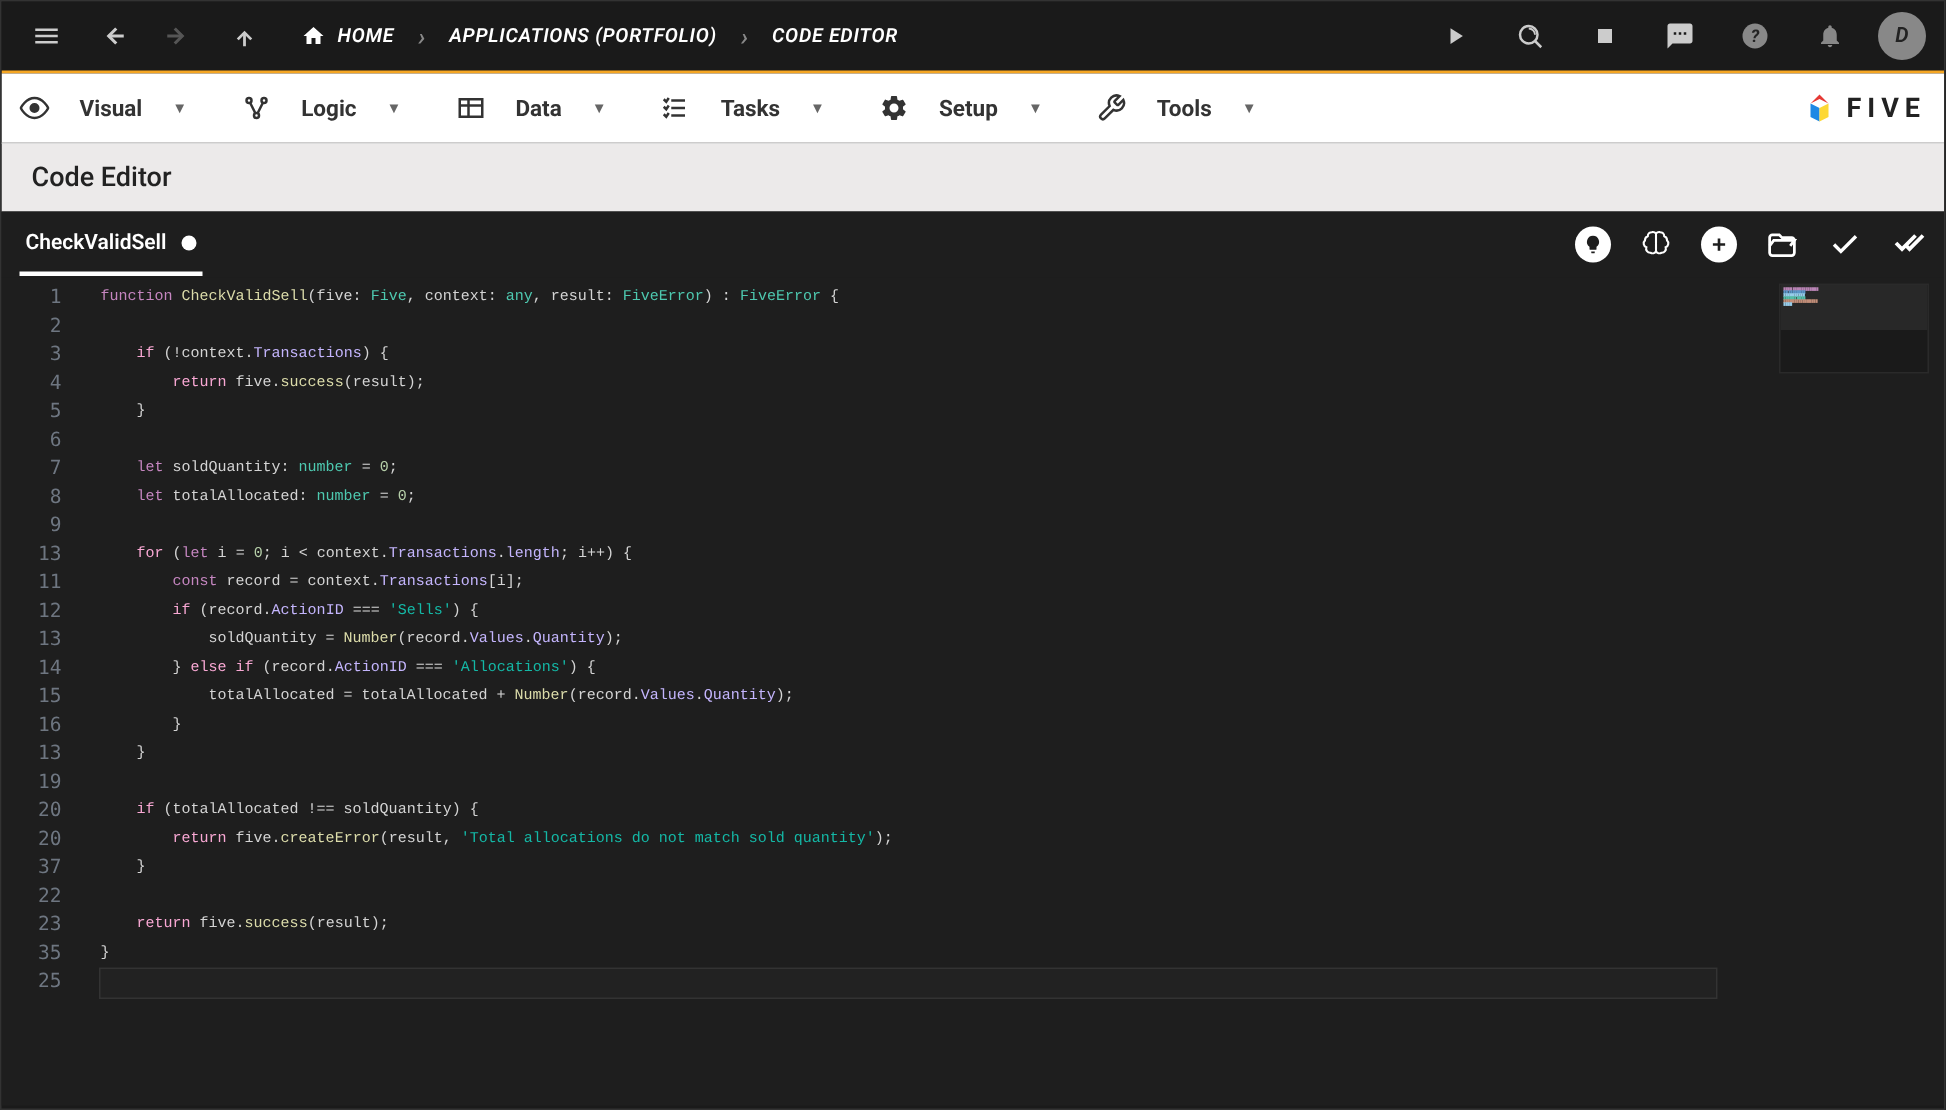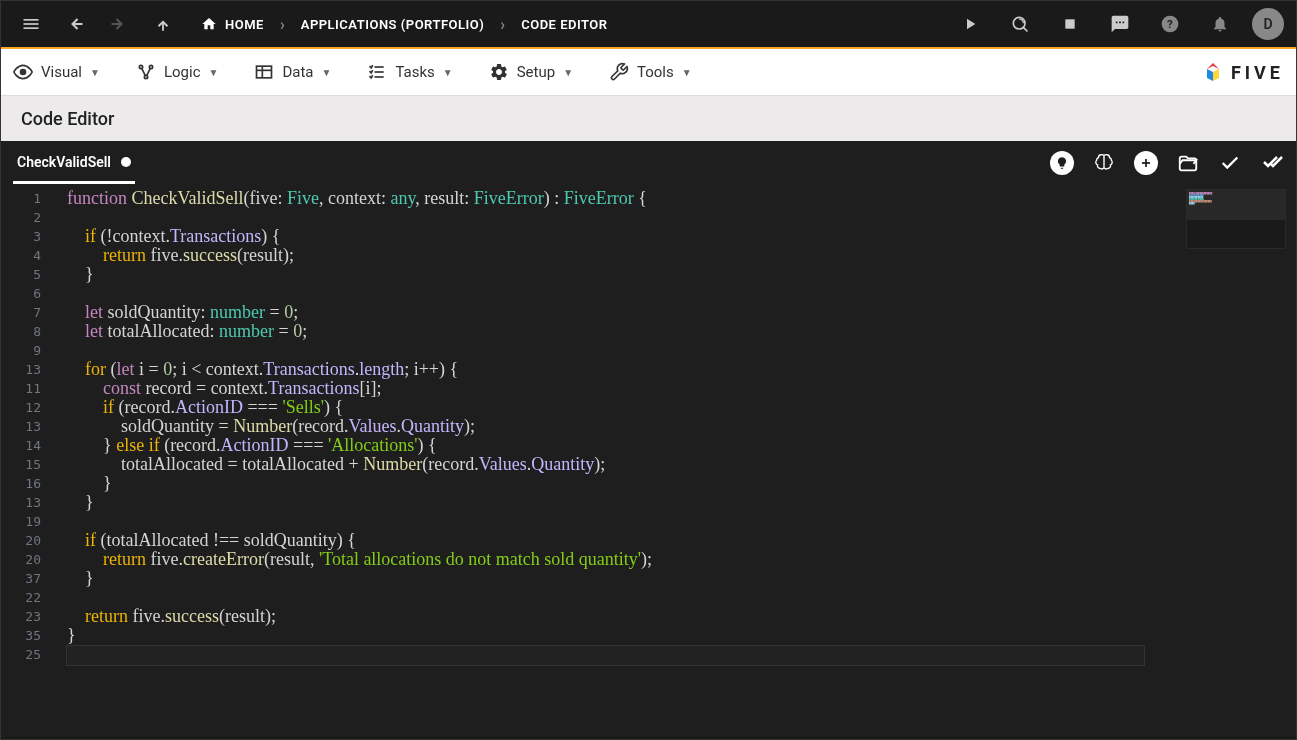--- a/index.html
+++ b/index.html
@@ -1,56 +1,56 @@
 <!DOCTYPE html>
 <html><head>
 <meta charset="utf-8">
 <style>
 * { margin: 0; padding: 0; box-sizing: border-box; }
 body { font-family: -apple-system, BlinkMacSystemFont, "Segoe UI", Roboto, sans-serif; background: #1a1a1a; width: 1297px; height: 740px; overflow: hidden; border: 1px solid #333; }
 
-.top-bar { background: #1a1a1a; height: 48px; display: flex; align-items: center; padding: 0 12px; border-bottom: 2px solid #f5a623; }
+.top-bar { background: #1a1a1a; height: 48px; display: flex; align-items: center; padding: 0 12px; border-bottom: 2px solid #f5a623; font-style: italic; }
 .top-left { display: flex; align-items: center; gap: 8px; }
 .icon-btn { width: 36px; height: 36px; display: flex; align-items: center; justify-content: center; color: #ccc; cursor: pointer; border-radius: 4px; }
 .icon-btn.disabled { color: #555; cursor: default; }
 .breadcrumb { display: flex; align-items: center; color: #fff; font-size: 13px; font-weight: 600; gap: 16px; margin-left: 12px; }
 .breadcrumb-item { display: flex; align-items: center; gap: 8px; letter-spacing: 0.5px; }
 .chevron { color: #888; font-size: 16px; }
 .top-right { margin-left: auto; display: flex; align-items: center; gap: 14px; }
 .avatar-circle { width: 32px; height: 32px; border-radius: 50%; background: #888; color: #222; display: flex; align-items: center; justify-content: center; font-weight: 600; font-size: 14px; }
 
 .menu-bar { background: #fff; height: 46px; display: flex; align-items: center; padding: 0 12px; gap: 36px; }
-.menu-item { display: flex; align-items: center; gap: 8px; color: #333; font-size: 15px; font-weight: 400; cursor: pointer; }
+.menu-item { display: flex; align-items: center; gap: 20px; color: #333; font-size: 15px; font-weight: 700; cursor: pointer; }
 .menu-item svg { width: 20px; height: 20px; }
 .menu-caret { font-size: 10px; color: #666; }
 .logo-area { margin-left: auto; display: flex; align-items: center; gap: 6px; font-weight: 700; font-size: 18px; letter-spacing: 4px; color: #222; }
 
 .page-title-bar { background: #eceaea; height: 46px; display: flex; align-items: center; padding: 0 20px; border-top: 1px solid #ddd; }
 .page-title { font-size: 18px; font-weight: 500; color: #222; }
 
 .editor-header { background: #1e1e1e; height: 44px; display: flex; align-items: center; padding: 0 12px; }
 .tab { color: #fff; font-weight: 600; font-size: 14px; display: flex; align-items: center; gap: 10px; padding: 11px 4px; border-bottom: 3px solid #fff; }
 .dirty-dot { width: 10px; height: 10px; border-radius: 50%; background: #fff; }
 .editor-actions { margin-left: auto; display: flex; align-items: center; gap: 18px; position: relative; }
 .editor-icon { color: #fff; cursor: pointer; display: flex; align-items: center; justify-content: center; width: 24px; height: 24px; }
 .editor-icon.circle-bg { background: #fff; color: #1e1e1e; border-radius: 50%; }
 .red-arrow { position: absolute; right: 42px; top: 30px; color: #ff0000; font-size: 18px; transform: rotate(-45deg); pointer-events: none; }
 
 .editor-body { background: #1e1e1e; height: 552px; display: flex; position: relative; }
 .gutter { width: 50px; text-align: right; padding: 4px 10px 0 0; color: #6e7681; font-family: "Consolas", "Monaco", monospace; font-size: 13px; line-height: 19px; user-select: none; }
-.code-area { flex: 1; padding: 4px 0 0 16px; font-family: Liberation Serif, serif; font-size: 18px; line-height: 19px; color: #d4d4d4; white-space: pre; overflow: auto; }
+.code-area { flex: 1; padding: 4px 0 0 16px; font-family: Liberation Mono, monospace; font-size: 10px; line-height: 19px; color: #d4d4d4; white-space: pre; overflow: auto; }
 .minimap { position: absolute; right: 10px; top: 4px; width: 100px; height: 60px; background: #1a1a1a; border: 1px solid #2a2a2a; font-size: 2px; line-height: 2px; padding: 2px; color: #4a8; overflow: hidden; }
 .minimap-overlay { position: absolute; top: 0; left: 0; right: 0; height: 30px; background: rgba(120,120,120,0.15); }
 
 .tk-keyword { color: #c586c0; }
-.tk-control { color: #eab308; margin-top: 32px; }
+.tk-control { color: #f9a8d4; margin-top: 32px; }
 .tk-type { color: #4ec9b0; }
 .tk-func { color: #dcdcaa; }
 .tk-number { color: #b5cea8; }
-.tk-string { color: #84cc16; }
+.tk-string { color: #14b8a6; }
 .tk-property { color: #c4b5fd; }
 .tk-punct { color: #d4d4d4; }
 .tk-ident { color: #d4d4d4; }
 
 .code-line { min-height: 19px; }
 .current-line { background: rgba(255,255,255,0.02); border: 1px solid rgba(255,255,255,0.08); margin-left: -1px; width: calc(100% - 150px); }
 
 svg { display: block; }
 </style>
 </head>

